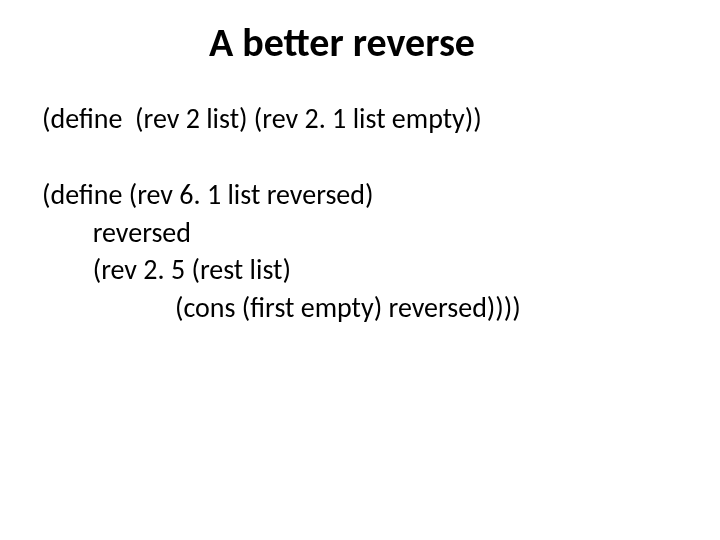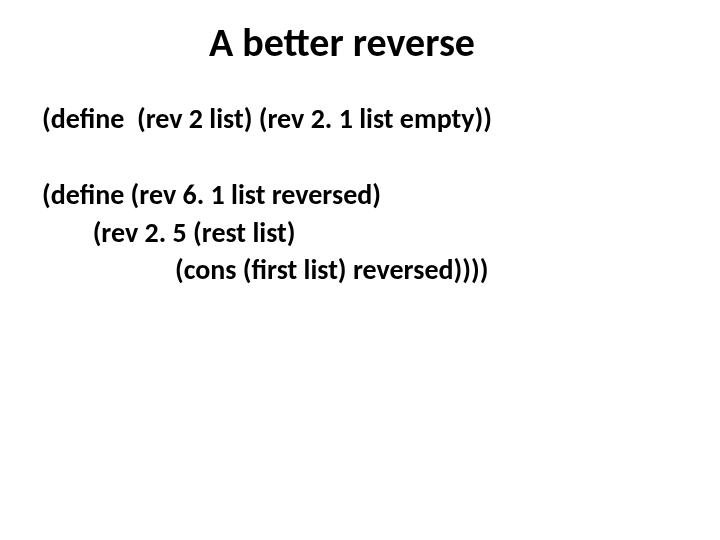--- a/index.html
+++ b/index.html
@@ -28,32 +28,33 @@
     font-size: 40px;
     letter-spacing: 0px;
   }
   .body {
     position: absolute;
     top: 100px;
     left: 42px;
     width: 640px;
     font-size: 28px;
     line-height: 1.35;
-    font-weight: 700;
+    font-weight: 400;
   }
   .blank {
     height: 38px;
   }
   .line { white-space: pre; }
 </style>
 </head>
 <body>
 
 <div class="slide">
   <div class="title">A better reverse</div>
   <div class="body">
     <div class="line">(define  (rev 2 list) (rev 2. 1 list empty))</div>
     <div class="blank"></div>
     <div class="line">(define (rev 6. 1 list reversed)</div>
+    <div class="line">        reversed</div>
     <div class="line">        (rev 2. 5 (rest list)</div>
-    <div class="line">                     (cons (first list) reversed))))</div>
+    <div class="line">                     (cons (first empty) reversed))))</div>
   </div>
 </div>
 
 </body></html>

